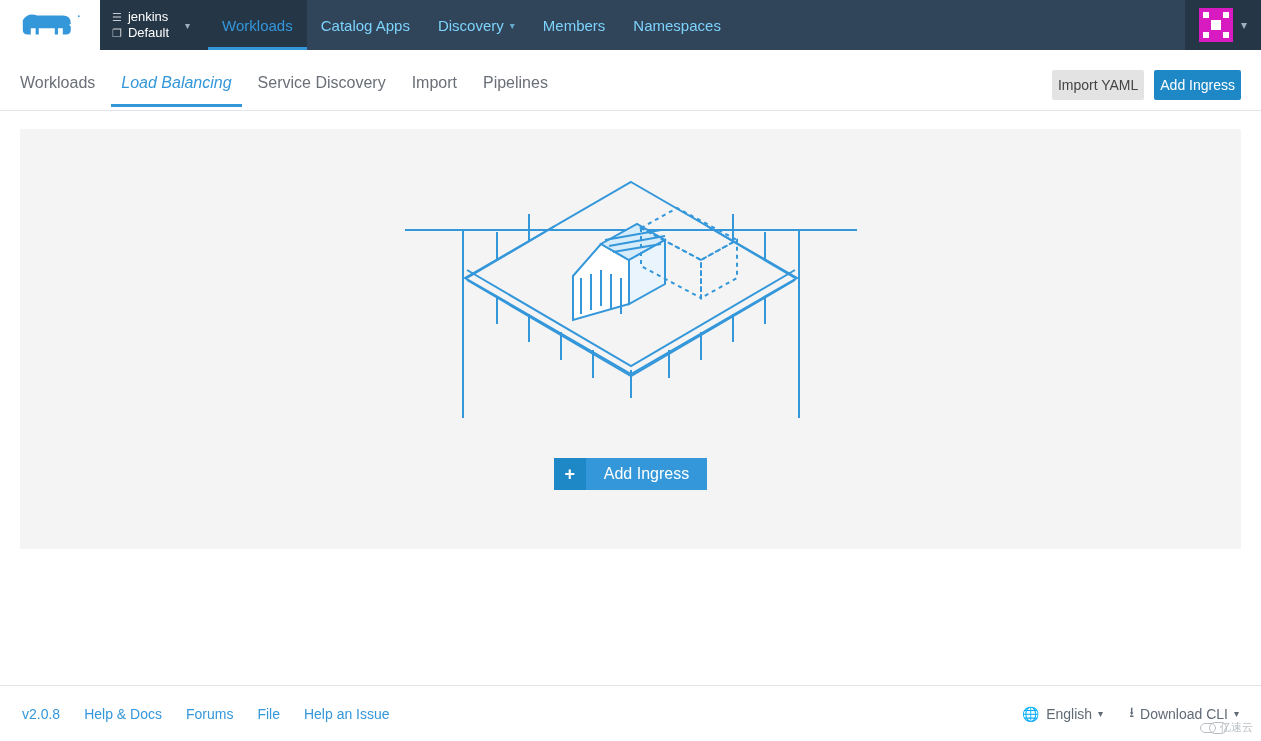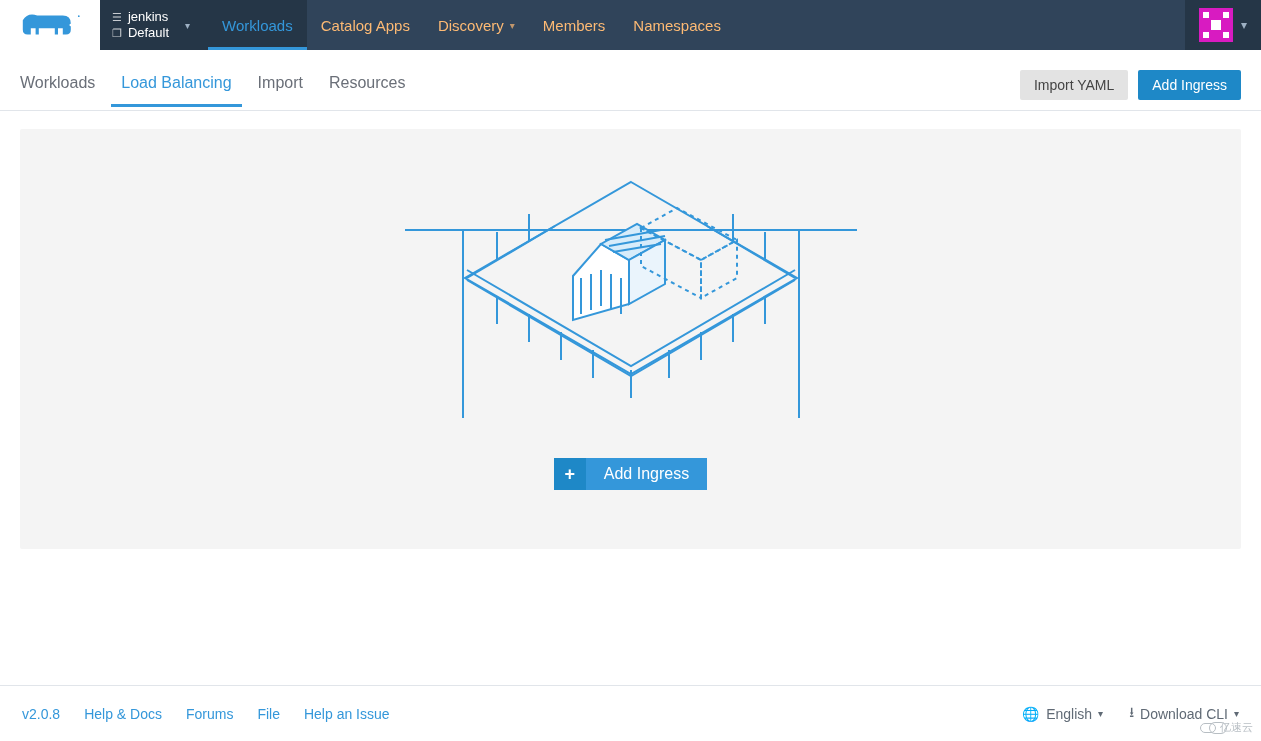--- a/index.html
+++ b/index.html
@@ -21,39 +21,39 @@
   .header{display:flex;align-items:stretch;height:50px;}
   .logo-wrap{width:100px;display:flex;align-items:center;justify-content:center;background:#fff;}
   .logo-wrap svg{width:66px;height:32px;fill:#3497da;}
   .header-main{flex:1;display:flex;align-items:stretch;background:var(--header-bg);}
   .project-switcher{display:flex;align-items:center;gap:6px;padding:0 18px 0 12px;background:var(--header-bg-dark);color:#fff;position:relative;cursor:pointer;}
   .project-switcher .ps-text{display:flex;flex-direction:column;line-height:16px;font-size:13px;}
   .ps-line{display:flex;align-items:center;gap:6px;}
   .ps-icon{opacity:.75;font-size:11px;}
   .ps-caret{margin-left:10px;font-size:10px;color:#9db0c3;}
   .nav{display:flex;align-items:stretch;}
-  .nav-item{display:flex;align-items:center;padding:0 14px;color:#fdba74;font-size:15px;cursor:pointer;position:relative;}
+  .nav-item{display:flex;align-items:center;padding:0 14px;color:#7dd3fc;font-size:15px;cursor:pointer;position:relative;}
   .nav-item.active{background:var(--header-bg-dark);color:var(--accent);}
   .nav-item.active::after{content:"";position:absolute;left:0;right:0;bottom:0;height:3px;background:var(--accent);}
   .nav-item .caret{margin-left:6px;font-size:10px;opacity:.7;}
   .user-box{display:flex;align-items:center;gap:8px;padding:0 14px;background:var(--header-bg-dark);cursor:pointer;}
   .avatar{width:34px;height:34px;background:#d81bc1;position:relative;overflow:hidden;}
   .avatar::before,.avatar::after{content:"";position:absolute;background:#fff;}
   .avatar::before{width:10px;height:10px;left:12px;top:12px;}
   .avatar::after{width:6px;height:6px;left:4px;top:4px;box-shadow:20px 0 #fff,0 20px #fff,20px 20px #fff;}
   .user-box .caret{color:#9db0c3;font-size:12px;}
 
   
   .subnav{display:flex;align-items:center;justify-content:space-between;padding:20px 20px 0 20px;border-bottom:1px solid var(--tab-line);}
   .tabs{display:flex;gap:26px;}
   .tab{padding:0 0 14px 0;font-size:16px;color:#6a6f78;cursor:pointer;position:relative;}
-  .tab.active{color:var(--accent);}
+  .tab.active{color:var(--accent);font-style:italic;}
   .tab.active::after{content:"";position:absolute;left:-10px;right:-10px;bottom:-1px;height:3px;background:var(--accent);}
   .actions{display:flex;gap:10px;padding-bottom:10px;}
-  .btn{display:inline-flex;align-items:center;justify-content:center;height:30px;padding:0 14px;border-radius:2px;font-size:14px;cursor:pointer;border:none;}
+  .btn{display:inline-flex;align-items:center;justify-content:center;height:30px;padding:0 6px;border-radius:2px;font-size:14px;cursor:pointer;border:none;}
   .btn-grey{background:var(--btn-grey);color:#444;}
   .btn-blue{background:var(--accent-deep);color:#fff;}
 
   
   .content{flex:1;padding:18px 20px 30px 20px;}
   .panel{background:var(--page-bg);border-radius:2px;min-height:420px;display:flex;flex-direction:column;align-items:center;justify-content:center;gap:40px;padding:30px 0 40px;}
   .illus{width:452px;height:240px;}
   .add-cta{display:flex;cursor:pointer;}
   .add-cta .plus{width:32px;height:32px;background:var(--accent-deep);color:#fff;display:flex;align-items:center;justify-content:center;font-size:18px;font-weight:bold;}
   .add-cta .label{height:32px;display:flex;align-items:center;padding:0 18px;background:var(--accent);color:#fff;font-size:16px;}
@@ -119,22 +119,23 @@
       <div class="avatar"></div>
       <span class="caret">▾</span>
     </div>
   </div>
 </div>
 
 <div class="subnav">
   <div class="tabs">
     <div class="tab"><span>Workloads</span></div>
     <div class="tab active"><span>Load Balancing</span></div>
+    <div class="tab"><span>Service Discovery</span></div>
     <div class="tab"><span>Import</span></div>
-    <div class="tab"><span>Resources</span></div>
+    <div class="tab"><span>Pipelines</span></div>
   </div>
   <div class="actions">
     <button class="btn btn-grey">Import YAML</button>
     <button class="btn btn-blue">Add Ingress</button>
   </div>
 </div>
 
 <div class="content">
   <div class="panel">
     <svg class="illus" viewBox="0 0 452 240">

